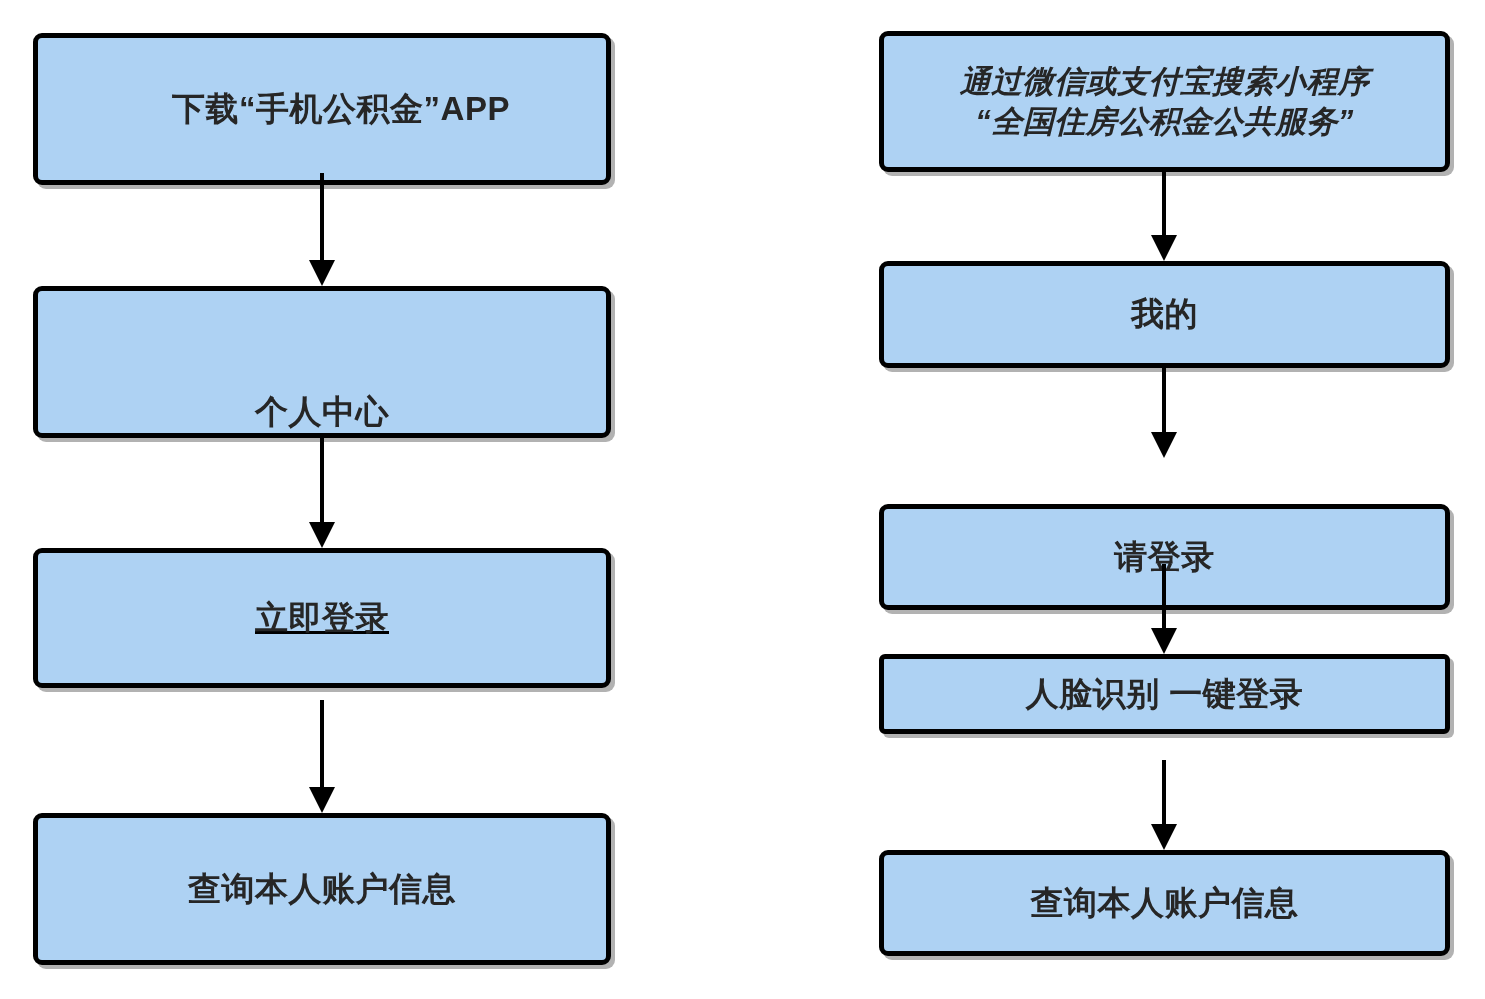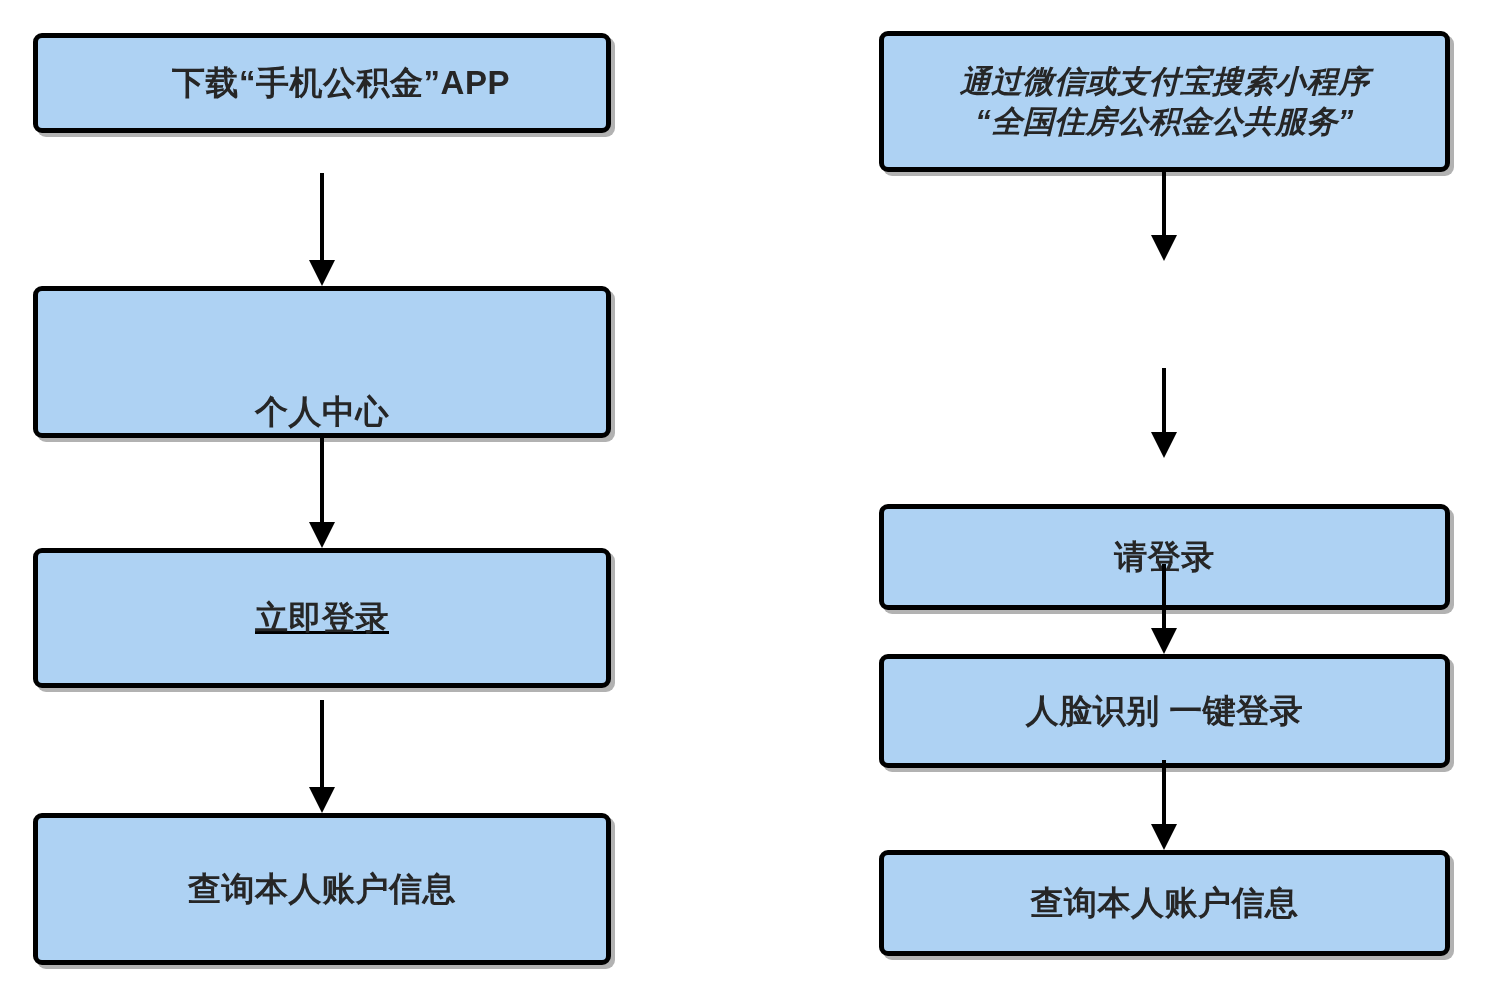--- a/index.html
+++ b/index.html
@@ -73,21 +73,21 @@
     border-top: 26px solid #000000;
   }
 </style>
 </head>
 <body>
 
 <div id="canvas">
 
   <div class="column" id="column-left">
 
-    <div class="node" style="left:0; top:33px; width:578px; height:100px;padding-left:38px;">
+    <div class="node" style="left:0; top:33px; width:578px; height:152px;padding-left:38px;">
       <span class="node-label">下载“手机公积金”APP</span>
     </div>
 
     <div class="arrow" style="left:276px; top:173px; height:113px;">
       <div class="shaft" style="height:87px;"></div>
       <div class="head" style="top:87px;"></div>
     </div>
 
     <div class="node" style="left:0; top:286px; width:578px; height:152px;align-items:flex-end;">
       <span class="node-label">个人中心</span>
@@ -118,36 +118,39 @@
     <div class="node" style="left:0; top:31px; width:571px; height:141px;font-style:italic;">
       <span class="node-label two-line">通过微信或支付宝搜索小程序
 “全国住房公积金公共服务”</span>
     </div>
 
     <div class="arrow" style="left:272px; top:172px; height:89px;">
       <div class="shaft" style="height:63px;"></div>
       <div class="head" style="top:63px;"></div>
     </div>
 
+    <div class="node" style="left:0; top:261px; width:571px; height:107px;">
+      <span class="node-label">我的</span>
+    </div>
 
     <div class="arrow" style="left:272px; top:368px; height:90px;">
       <div class="shaft" style="height:64px;"></div>
       <div class="head" style="top:64px;"></div>
     </div>
 
     <div class="node" style="left:0; top:458px; width:571px; height:106px;margin-top:46px;">
       <span class="node-label">请登录</span>
     </div>
 
     <div class="arrow" style="left:272px; top:564px; height:90px;">
       <div class="shaft" style="height:64px;"></div>
       <div class="head" style="top:64px;"></div>
     </div>
 
-    <div class="node" style="left:0; top:654px; width:571px; height:114px;">
+    <div class="node" style="left:0; top:654px; width:571px; height:80px;border-radius:6px;">
       <span class="node-label">人脸识别 一键登录</span>
     </div>
 
     <div class="arrow" style="left:272px; top:760px; height:90px;">
       <div class="shaft" style="height:64px;"></div>
       <div class="head" style="top:64px;"></div>
     </div>
 
     <div class="node" style="left:0; top:850px; width:571px; height:106px;">
       <span class="node-label">查询本人账户信息</span>

